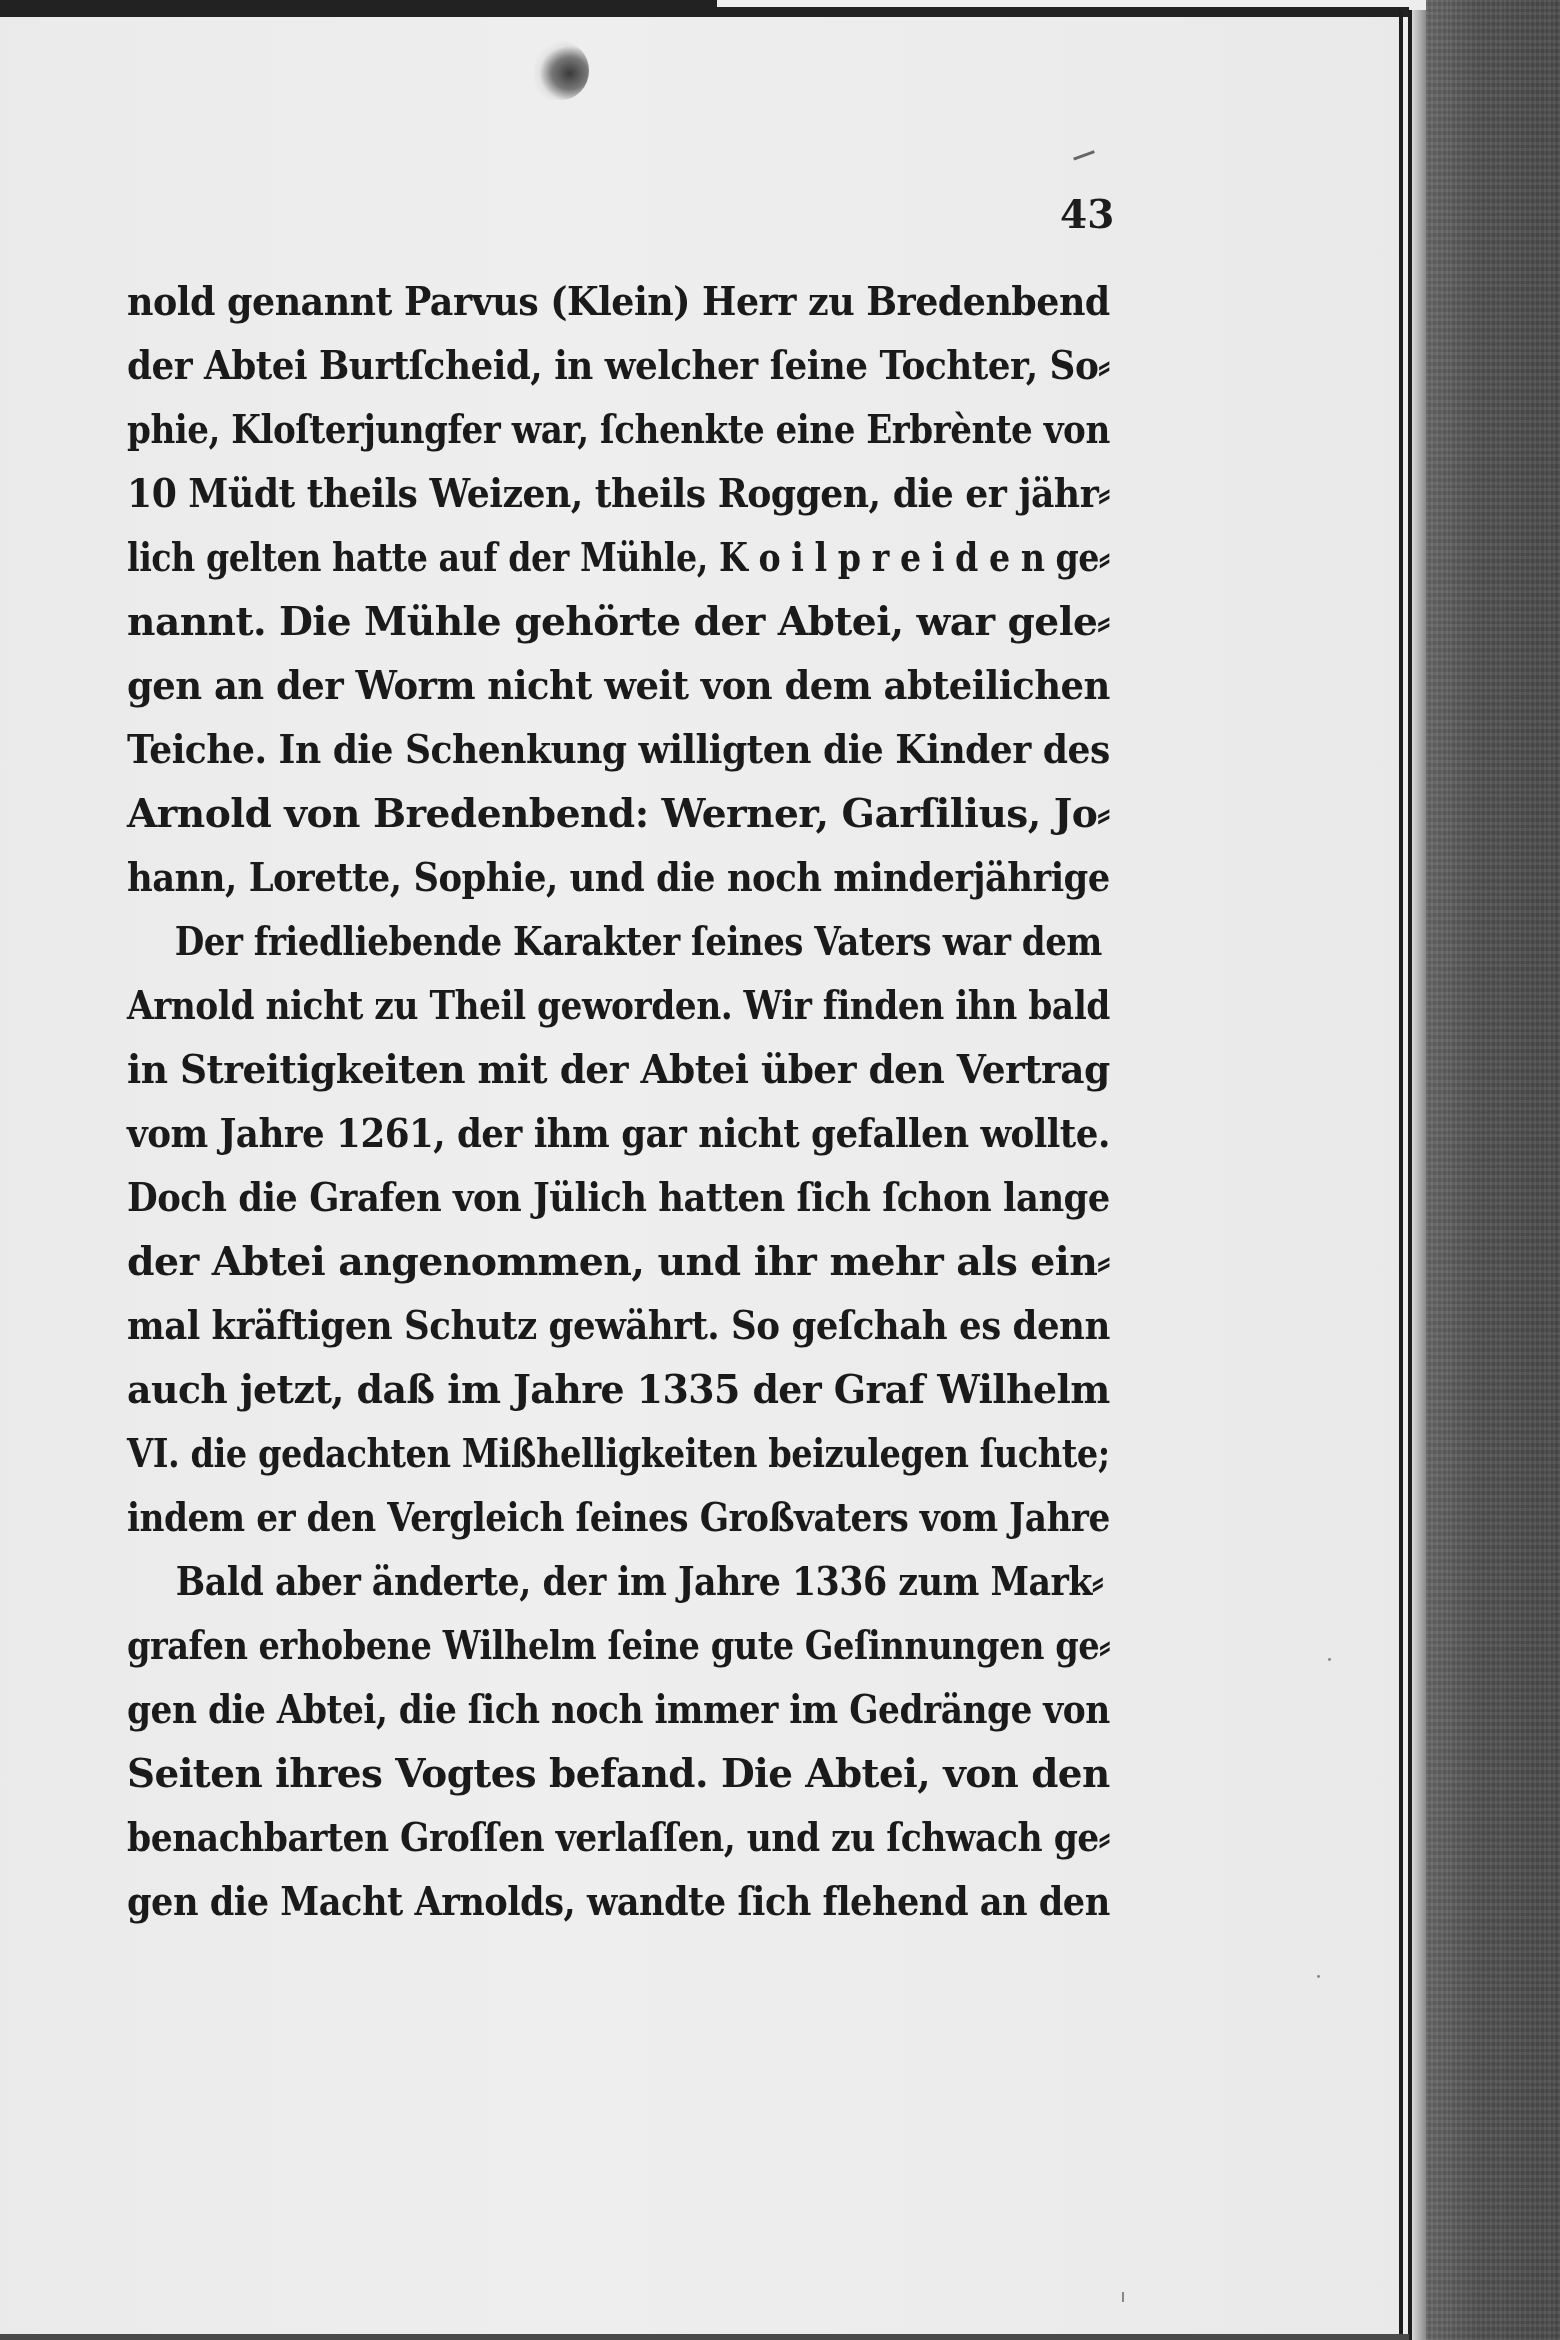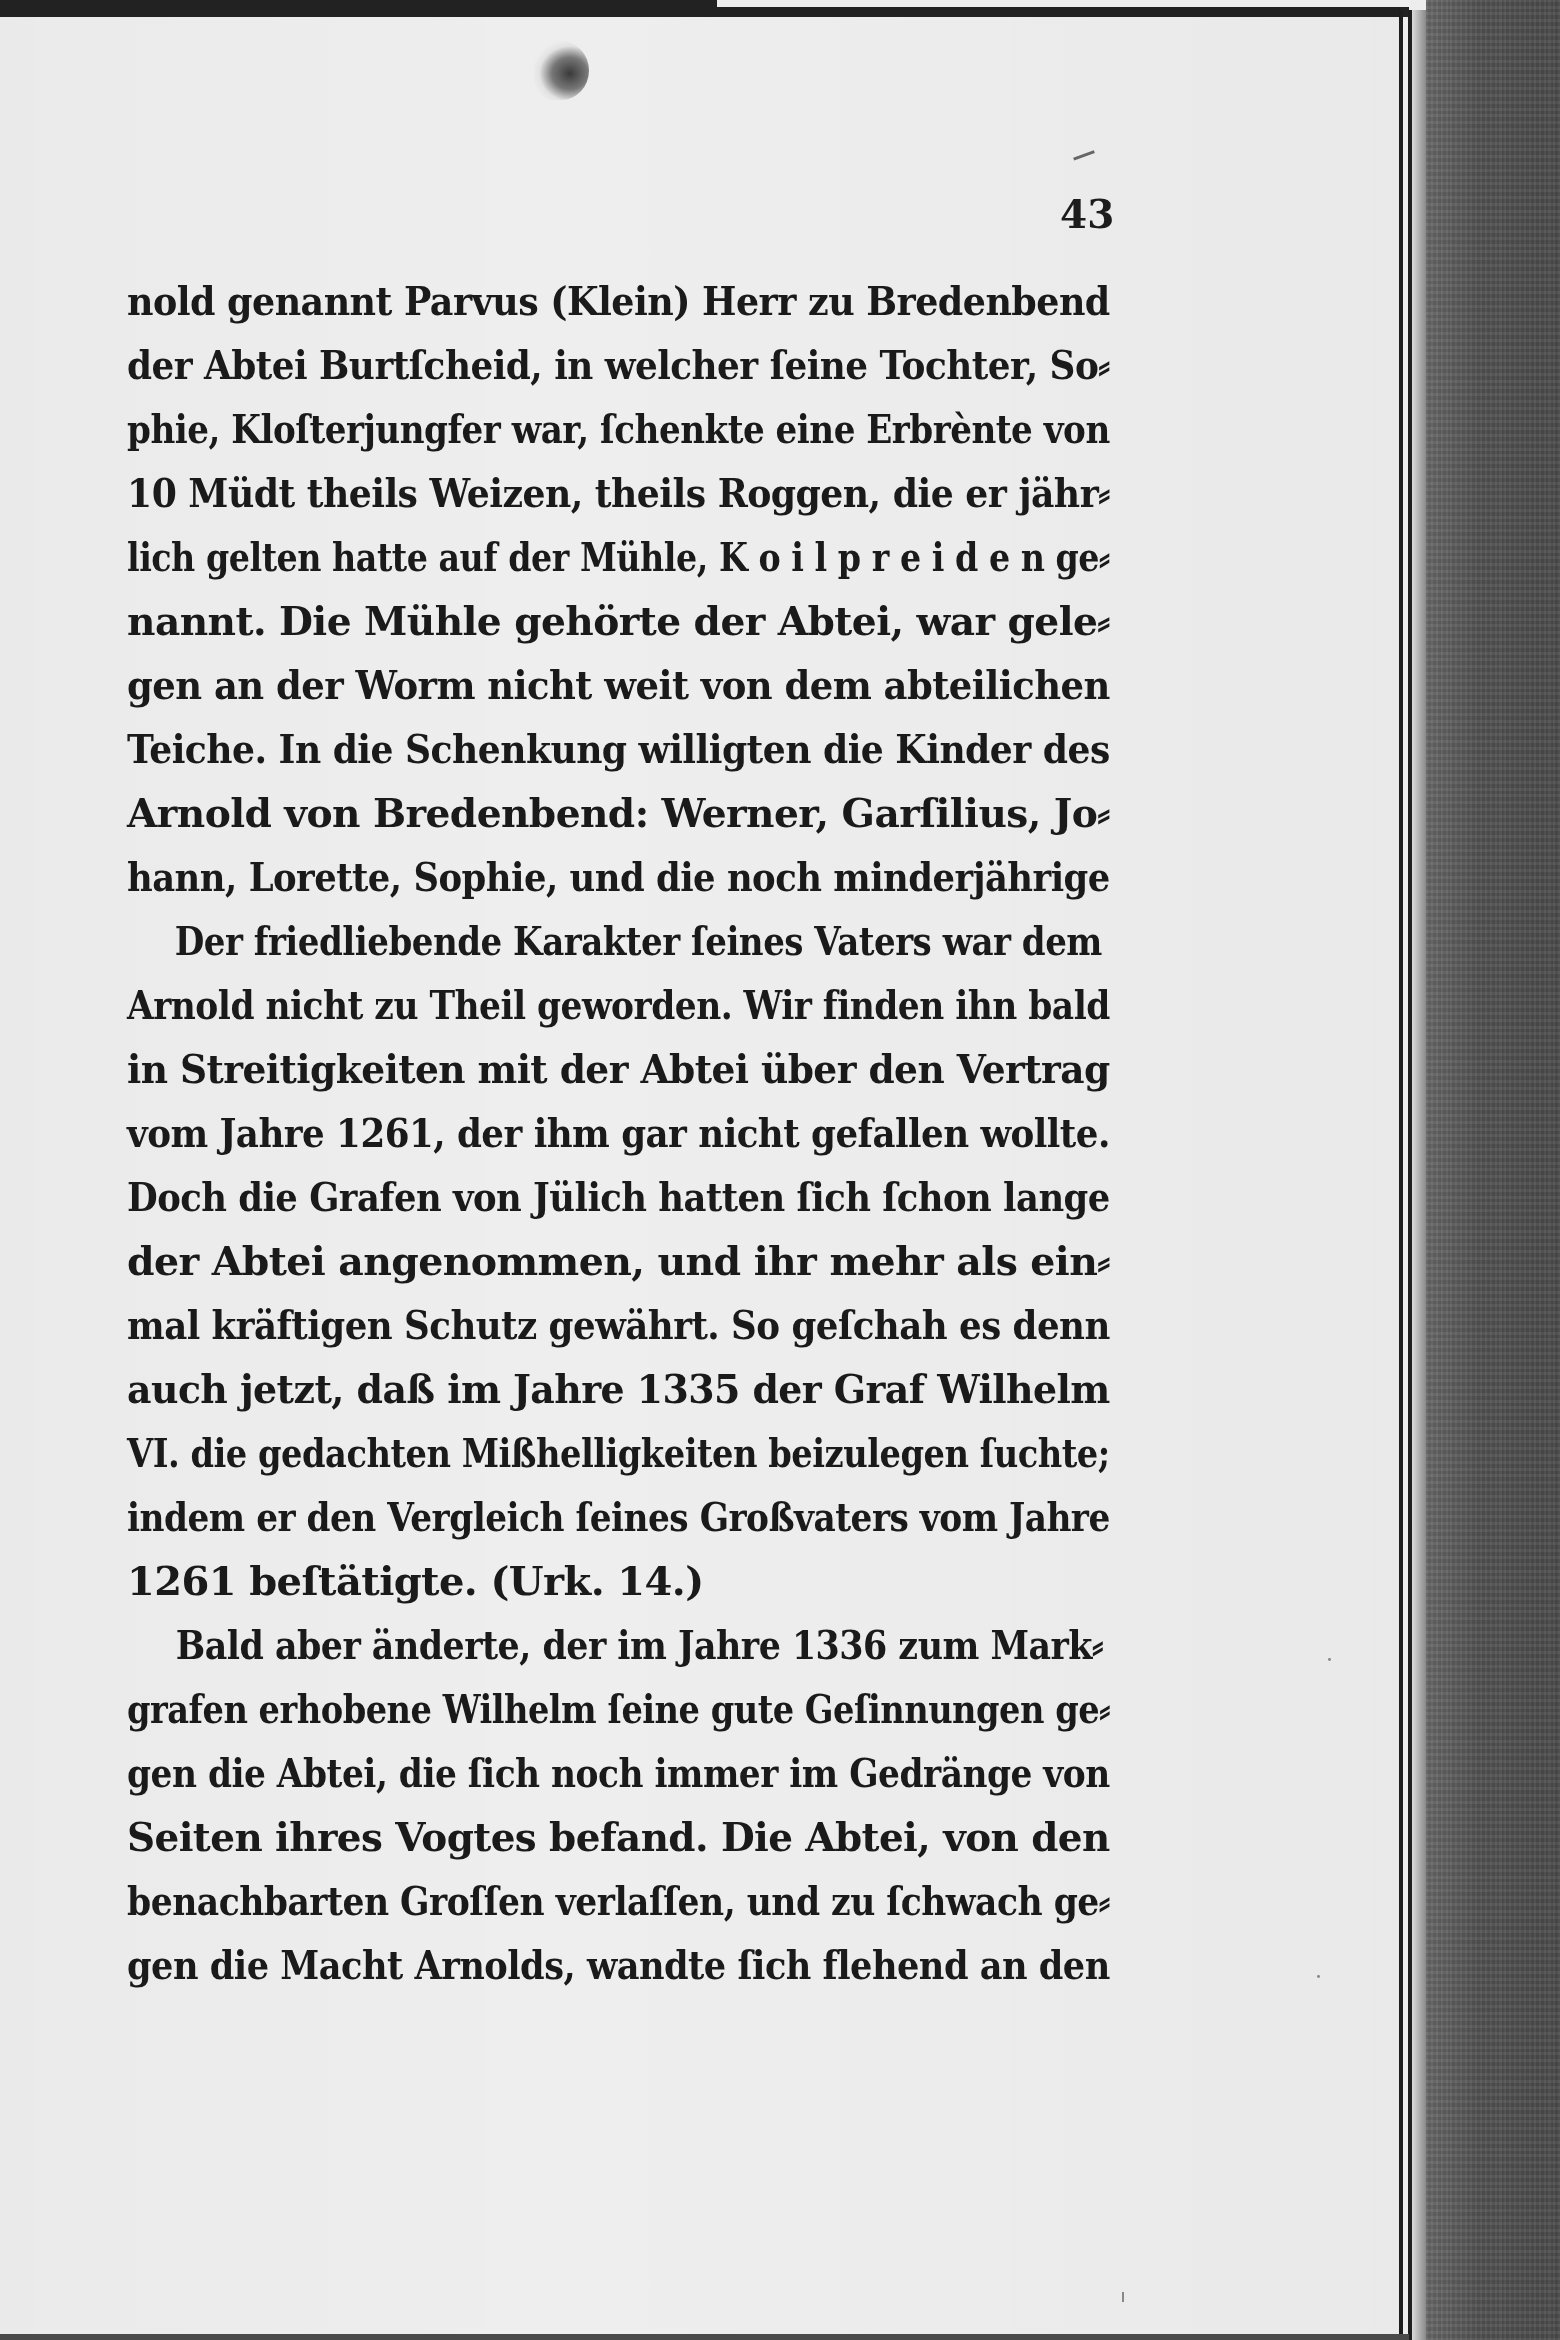--- a/index.html
+++ b/index.html
@@ -179,21 +179,20 @@
     <div class="line indent" style="transform: scaleX(0.8523); width: 1144px; text-align-last: left;">Der friedliebende Karakter ſeines Vaters war dem</div>
     <div class="line" style="transform: scaleX(0.861); width: 1142px; text-align-last: left;">Arnold nicht zu Theil geworden. Wir finden ihn bald</div>
     <div class="line" style="transform: scaleX(0.9386); width: 1047px; text-align-last: left;">in Streitigkeiten mit der Abtei über den Vertrag</div>
     <div class="line" style="transform: scaleX(0.8915); width: 1103px; text-align-last: left;">vom Jahre 1261, der ihm gar nicht gefallen wollte.</div>
     <div class="line" style="transform: scaleX(0.8847); width: 1111px; text-align-last: left;">Doch die Grafen von Jülich hatten ſich ſchon lange</div>
     <div class="line" style="transform: scaleX(0.9851); width: 998px; text-align-last: left;">der Abtei angenommen, und ihr mehr als ein⸗</div>
     <div class="line" style="transform: scaleX(0.8908); width: 1104px; text-align-last: left;">mal kräftigen Schutz gewährt. So geſchah es denn</div>
     <div class="line" style="transform: scaleX(0.946); width: 1039px; text-align-last: left;">auch jetzt, daß im Jahre 1335 der Graf Wilhelm</div>
     <div class="line" style="transform: scaleX(0.843); width: 1166px; text-align-last: left;">VI. die gedachten Mißhelligkeiten beizulegen ſuchte;</div>
     <div class="line" style="transform: scaleX(0.8589); width: 1145px; text-align-last: left;">indem er den Vergleich ſeines Großvaters vom Jahre</div>
-    <div class="line last">1261 beſtätigte. (Urk. 14.)</div>
     <div class="line indent" style="transform: scaleX(0.8709); width: 1121px; text-align-last: left;">Bald aber änderte, der im Jahre 1336 zum Mark⸗</div>
     <div class="line" style="transform: scaleX(0.8414); width: 1168px; text-align-last: left;">grafen erhobene Wilhelm ſeine gute Geſinnungen ge⸗</div>
     <div class="line" style="transform: scaleX(0.8605); width: 1142px; text-align-last: left;">gen die Abtei, die ſich noch immer im Gedränge von</div>
     <div class="line" style="transform: scaleX(0.9724); width: 1011px; text-align-last: left;">Seiten ihres Vogtes befand. Die Abtei, von den</div>
     <div class="line" style="transform: scaleX(0.8643); width: 1137px; text-align-last: left;">benachbarten Groſſen verlaſſen, und zu ſchwach ge⸗</div>
     <div class="line" style="transform: scaleX(0.88); width: 1117px; text-align-last: left;">gen die Macht Arnolds, wandte ſich flehend an den</div>
   </div>
 
 
 </body></html>

